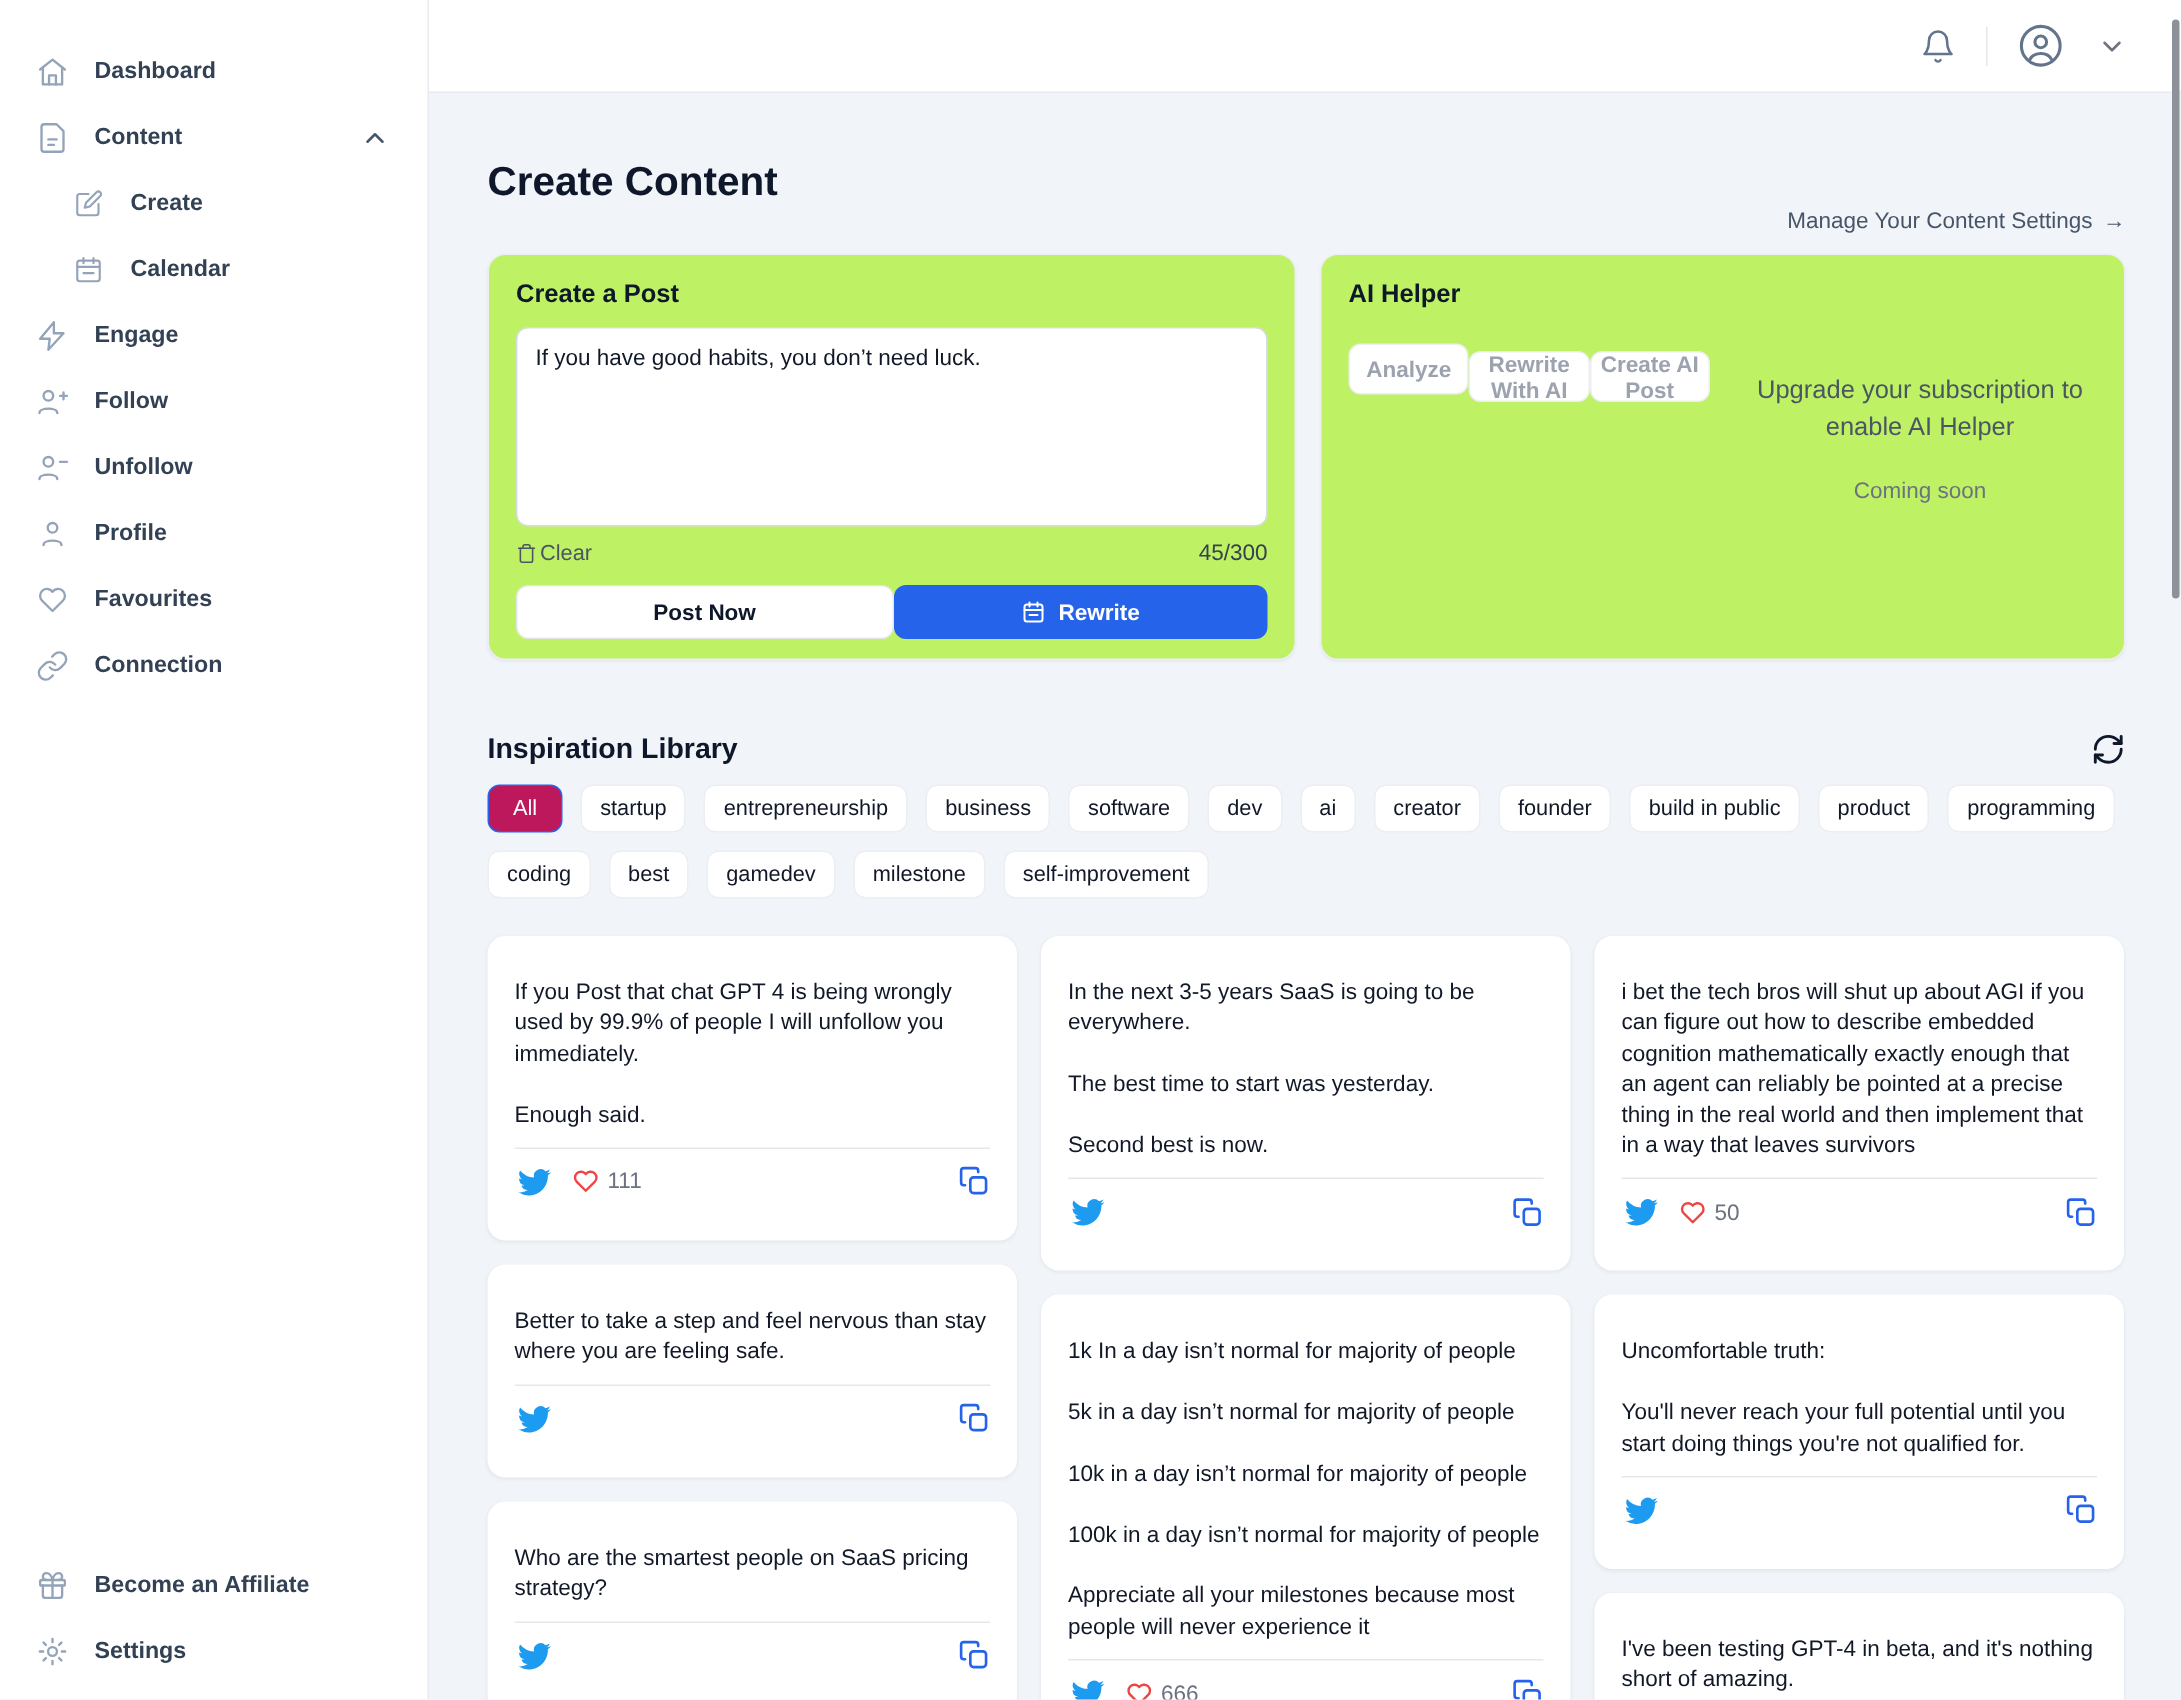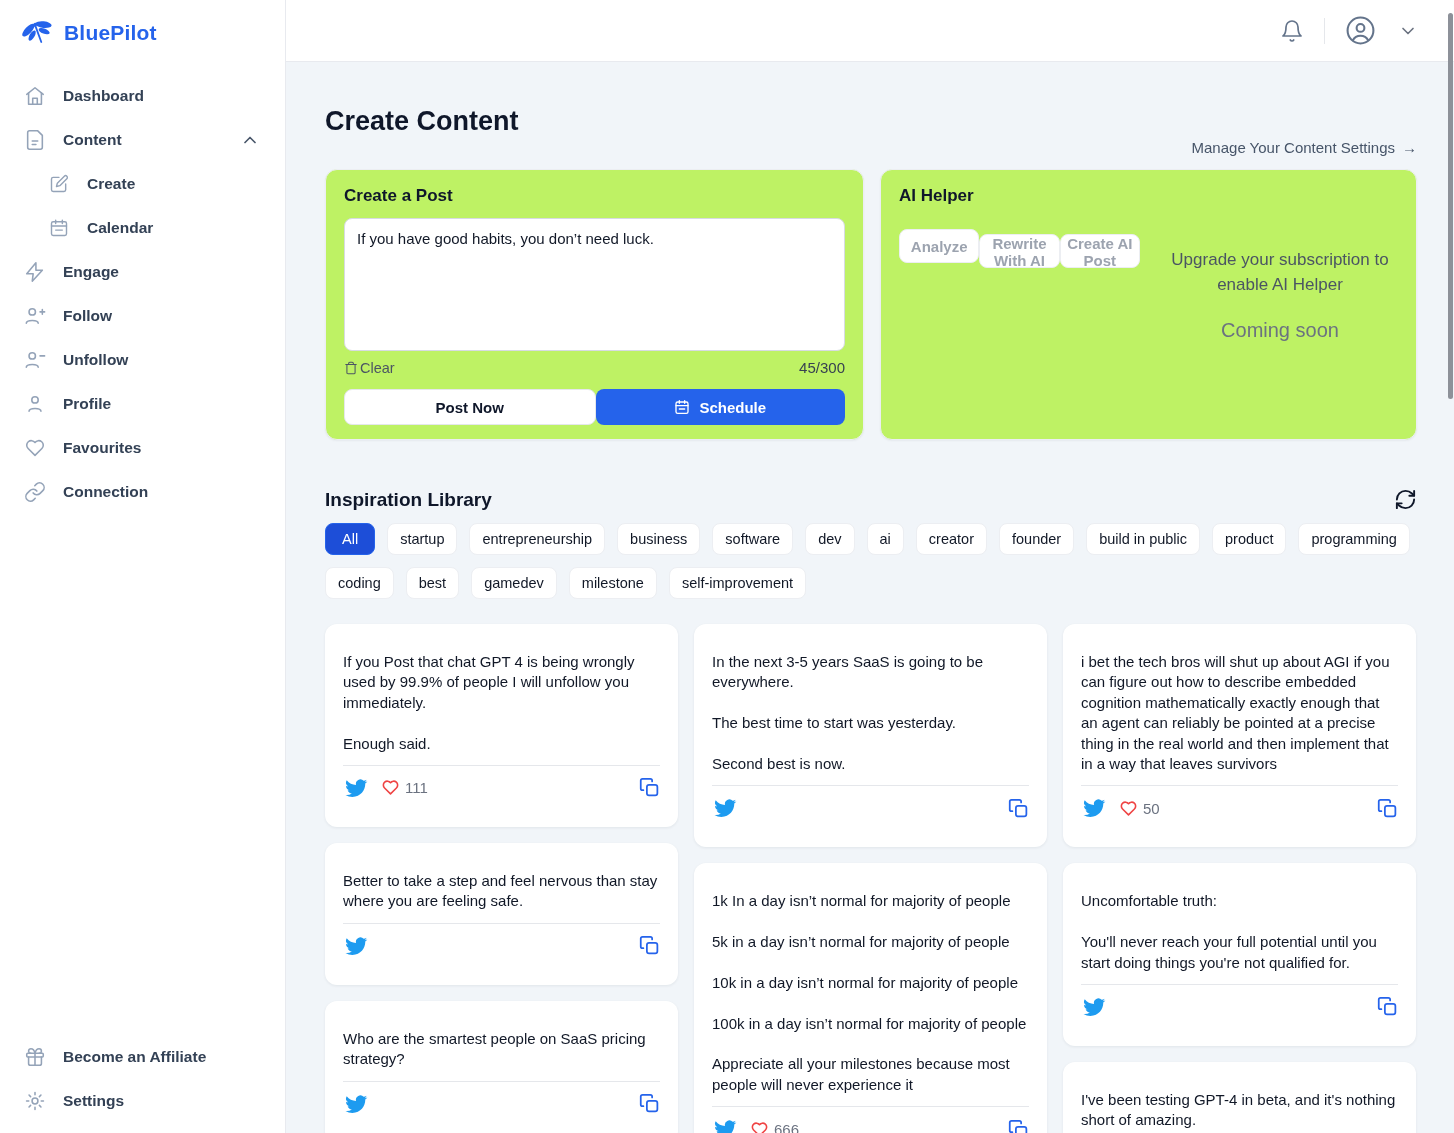--- a/index.html
+++ b/index.html
@@ -44,61 +44,46 @@
   .btn-outline { background: #fff; border: 1px solid #e5e7eb; color: #0f172a; }
   .btn-primary { background: #2563eb; border: none; color: #fff; }
 
   .ai-helper { width: 537px; }
   .ai-body { display: flex; gap: 22px; margin-top: 10px; }
   .ai-buttons { width: 241px; display: flex; flex-direction: row; }
   .ai-btn { width: 100%; height: 34px; margin-top: 18px; background: #fff; border: 1px solid #eceef2; border-radius: 8px; color: #9ca3af; font-weight: 700; font-size: 15px; font-family: inherit; cursor: pointer; }
   .ai-btn:first-child { margin-top: 13px; }
   .ai-note { flex: 1; display: flex; flex-direction: column; align-items: center; padding-top: 32px; }
   .upgrade-text { font-size: 17px; color: #4b5563; text-align: center; line-height: 1.45; max-width: 262px; }
-  .coming-soon { font-size: 20px; color: #6b7280; margin-top: 22px; }
+  .coming-soon { font-size: 15px; color: #6b7280; margin-top: 22px; }
 
   
   .insp-header { display: flex; justify-content: space-between; align-items: center; margin-top: 48px; }
   .insp-header h2 { font-size: 19px; font-weight: 700; color: #0f172a; }
   .refresh-btn { background: none; border: none; cursor: pointer; line-height: 0; }
   .tags-row { display: flex; gap: 12px; margin-top: 12px; }
   .tag { padding: 7px 12px; background: #fff; border: 1px solid #eceef2; border-radius: 8px; font-size: 14.5px; color: #111827; cursor: pointer; white-space: nowrap; font-family: inherit; }
-  .tag.selected { background: #1d4ed8; border-color: #2563eb; color: #fff; padding-left: 16px; padding-right: 16px; }
+  .tag.selected { background: #be185d; border-color: #2563eb; color: #fff; padding-left: 16px; padding-right: 16px; }
 
   .tweet-columns { display: flex; gap: 16px; margin-top: 25px; align-items: flex-start; }
   .tweet-col { width: 353px; display: flex; flex-direction: column; gap: 16px; }
   .tweet-card { background: #fff; border-radius: 12px; padding: 28px 18px; box-shadow: 0 1px 3px rgba(15,23,42,.07); width: 100%; }
   .tweet-text { font-size: 15px; line-height: 1.36; color: #111827; white-space: pre-line; }
   .tweet-footer { border-top: 1px solid #e5e7eb; margin-top: 11px; padding-top: 11px; display: flex; align-items: center; gap: 11px; justify-content: flex-end; }
   .likes { display: inline-flex; align-items: center; gap: 5px; color: #6b7280; font-size: 15px; }
   .copy-btn { margin-left: auto; background: none; border: none; cursor: pointer; line-height: 0; }
   .tweet-card.partial { min-height: 40px; }
 
   
   .scrollbar-thumb { position: absolute; right: 1px; top: 13px; width: 5px; height: 386px; background: #8d9199; border-radius: 3px; z-index: 9; }
 </style>
 </head>
 <body>
 
 <aside class="sidebar">
-  <div class="logo-row">
-    <span class="icon">
-      <svg width="34" height="30" viewBox="0 0 34 30">
-        <g fill="#2563eb" transform="rotate(-20 17 15)">
-          <ellipse cx="9" cy="9" rx="8.2" ry="3.3" transform="rotate(-26 9 9)"></ellipse>
-          <ellipse cx="25" cy="9" rx="8.2" ry="3.3" transform="rotate(26 25 9)"></ellipse>
-          <ellipse cx="10.6" cy="15.4" rx="5.8" ry="2.5" transform="rotate(-40 10.6 15.4)"></ellipse>
-          <ellipse cx="23.4" cy="15.4" rx="5.8" ry="2.5" transform="rotate(40 23.4 15.4)"></ellipse>
-          <circle cx="17" cy="6.3" r="1.9"></circle>
-          <rect x="16.1" y="7" width="1.8" height="18.5" rx="0.9"></rect>
-        </g>
-      </svg>
-    </span>
-    <span class="logo-text">BluePilot</span>
-  </div>
   <nav class="nav">
       <div class="nav-item">
         <span class="icon">
           <svg width="22" height="22" viewBox="0 0 24 24" fill="none" stroke="#94a3b8" stroke-width="1.7" stroke-linecap="round" stroke-linejoin="round">
             <path d="M3 10.2 12 3l9 7.2"></path>
             <path d="M5 8.8V21h14V8.8"></path>
             <path d="M9.5 21v-6.5h5V21"></path>
           </svg>
         </span>
         <span>Dashboard</span>
@@ -273,21 +258,21 @@
         </div>
         <div class="btn-row">
           <button class="btn btn-outline">Post Now</button>
           <button class="btn btn-primary">
             <span class="icon">
               <svg width="16" height="16" viewBox="0 0 24 24" fill="none" stroke="#fff" stroke-width="2" stroke-linecap="round" stroke-linejoin="round">
                 <rect x="3" y="4.5" width="18" height="17" rx="2.5"></rect>
                   <path d="M8 2.5v4M16 2.5v4M3 10h18M8 15h8"></path>
               </svg>
             </span>
-            <span>Schedule</span>
+            <span>Rewrite</span>
           </button>
         </div>
       </section>
 
       <section class="panel ai-helper">
         <h3>AI Helper</h3>
         <div class="ai-body">
           <div class="ai-buttons">
               <button class="ai-btn">Analyze</button>
               <button class="ai-btn">Rewrite With AI</button>

